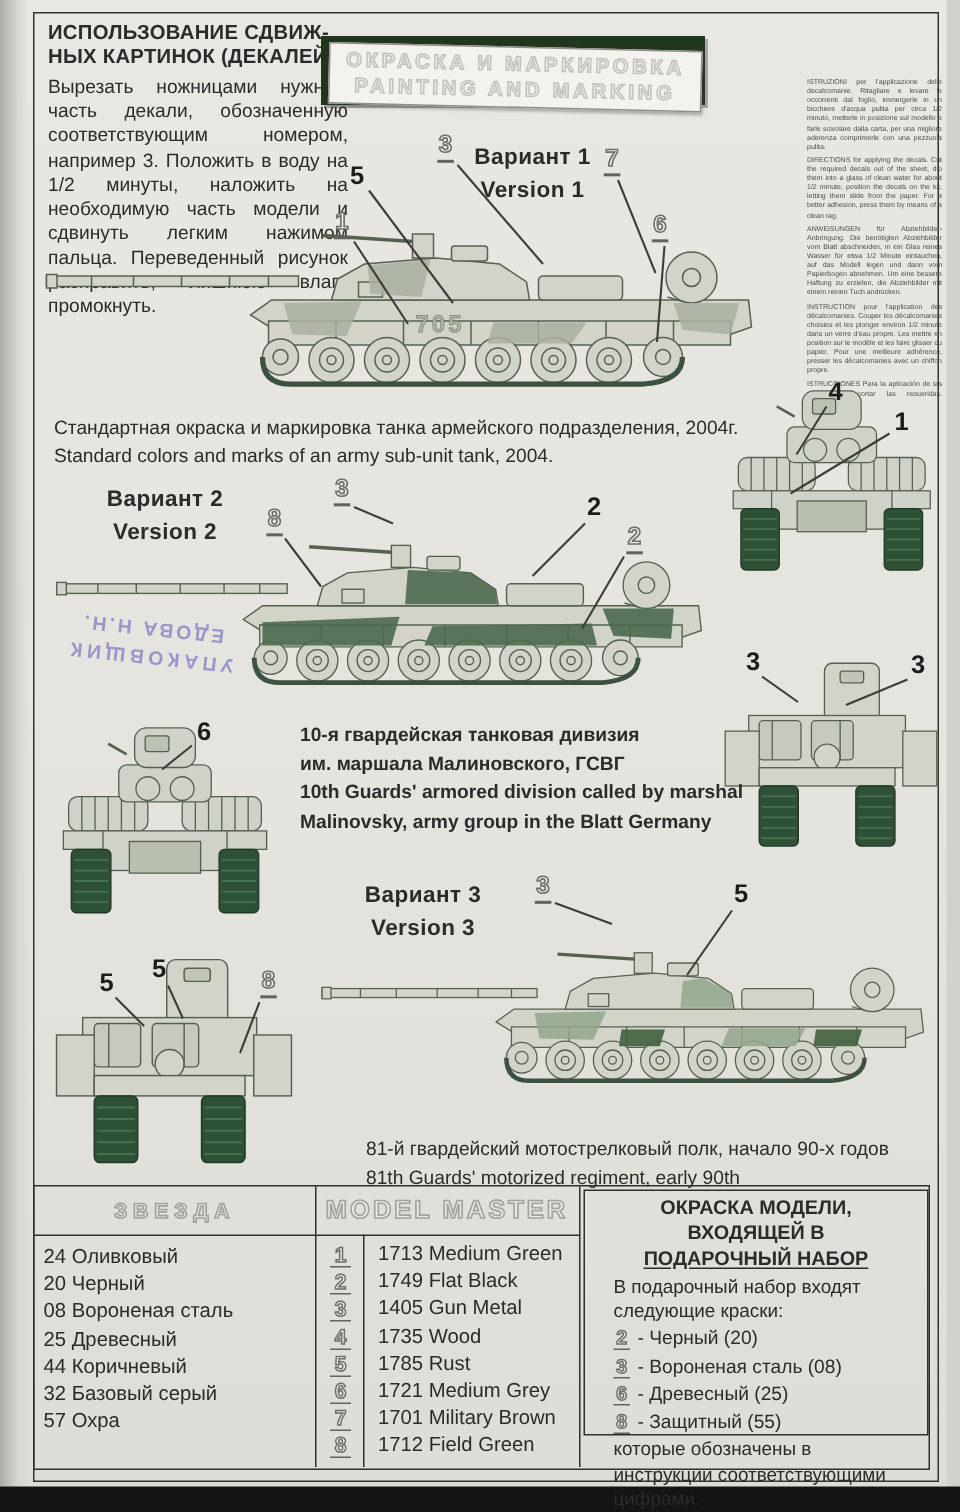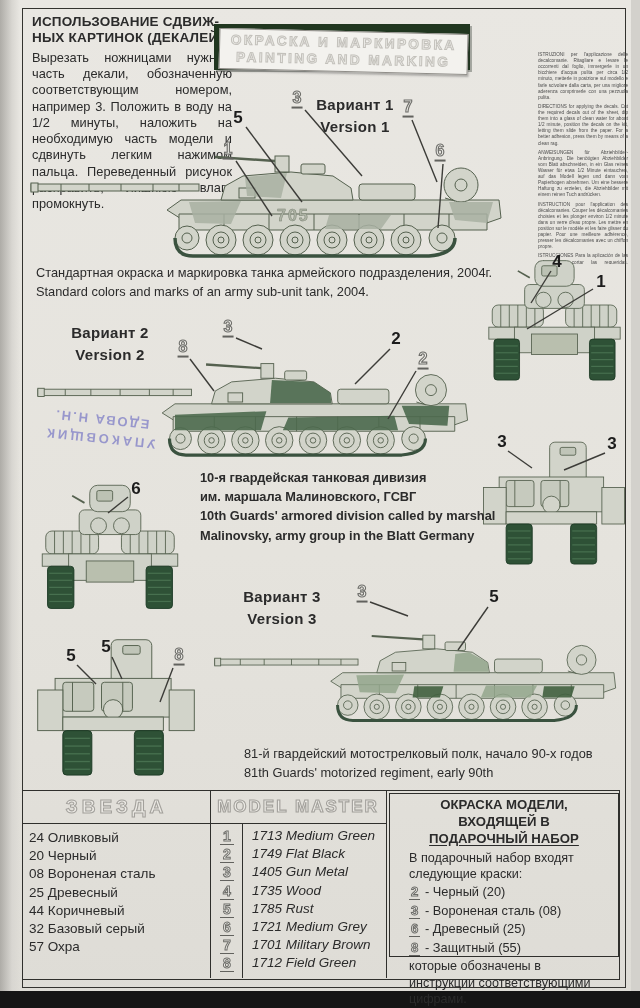--- a/index.html
+++ b/index.html
@@ -26,50 +26,50 @@
        display:flex;flex-direction:column;justify-content:center;align-items:center;}
   .banner-line{font-weight:bold;font-size:13.5px;letter-spacing:2.5px;line-height:1.25;
        color:#edece8;-webkit-text-stroke:1px #c3c1bb;}
 
   
   .fine-print{left:538px;top:52px;width:90px;height:212px;overflow:hidden;
        font-size:4.7px;line-height:1.3;color:#4c4c4c;text-align:justify;}
   .fine-print p{margin:0 0 3px 0;}
 
   .vlabel{font-weight:bold;font-size:15px;line-height:1.45;text-align:center;letter-spacing:.3px;}
-  .caption{font-size:12.8px;line-height:1.5;}
+  .caption{font-size:12.8px;line-height:1.5;margin-top:12px;}
 
   
   .stamp{left:18px;top:388px;width:168px;height:58px;transform:rotate(186deg);
        color:rgba(88,88,190,.55);font-weight:bold;text-align:center;}
   .stamp-l1{font-size:13px;letter-spacing:3px;}
   .stamp-l2{font-size:13px;letter-spacing:2px;margin-top:4px;}
 
   
   .co{position:absolute;z-index:6;transform:translate(-50%,-55%);line-height:1;}
   .co-paint{font-weight:bold;font-size:17px;color:#1c1c1c;}
   .co-decal{font-weight:bold;font-size:16px;color:#efeee9;-webkit-text-stroke:1.1px #6e6e6a;
        border-bottom:2px solid #62625e;padding:0 1px 1px 1px;}
   #leaders{position:absolute;left:0;top:0;z-index:5;pointer-events:none;}
 
   
   .paint-table{left:22px;top:790px;width:598px;height:190px;border:1.6px solid #2f2f2c;box-sizing:border-box;}
   .th-cell{top:0;height:32px;display:flex;align-items:center;justify-content:center;}
-  .outline-header{font-weight:bold;font-size:19px;letter-spacing:4px;color:#eceae5;
+  .outline-header{font-weight:bold;font-size:14px;letter-spacing:4px;color:#eceae5;
        -webkit-text-stroke:1.1px #a3a19c;}
   .tbl-vline{top:0;width:0;border-left:1.5px solid #2f2f2c;}
   .tbl-hline{left:0;height:0;border-top:1.5px solid #2f2f2c;}
   .zvezda-list{left:6px;top:38px;width:196px;}
   .paint-row{font-size:13.5px;line-height:18.2px;white-space:nowrap;}
   .mm-list{left:189px;top:36px;width:190px;}
   .mm-row{display:flex;align-items:flex-start;line-height:18.2px;}
   .num-outline{display:inline-block;font-weight:bold;font-size:14px;line-height:1;
        color:#efeee9;-webkit-text-stroke:1px #6e6e6a;border-bottom:1.8px solid #62625e;
        width:14px;text-align:center;margin:2px 0 0 8px;padding-bottom:1px;}
-  .mm-txt{font-size:13.5px;margin-left:18px;white-space:nowrap;font-style:italic;}
+  .mm-txt{font-size:13.5px;margin-left:18px;white-space:nowrap;}
 
   
   .gift-box{left:366px;top:2px;width:230px;height:164px;border:1.6px solid #2f2f2c;
        box-sizing:border-box;padding:3px 19px;}
   .gift-title{font-weight:bold;font-size:13.2px;text-align:center;line-height:1.28;}
   .gift-title-u{text-decoration:underline;text-underline-offset:2px;}
   .gift-intro,.gift-outro{font-size:12.6px;line-height:1.3;margin-top:2px;}
   .gift-row{display:flex;align-items:flex-start;line-height:17.5px;margin-top:1px;}
   .gift-row .num-outline{margin-left:0;font-size:13px;width:11px;}
   .gift-txt{font-size:12.8px;margin-left:5px;white-space:nowrap;}

